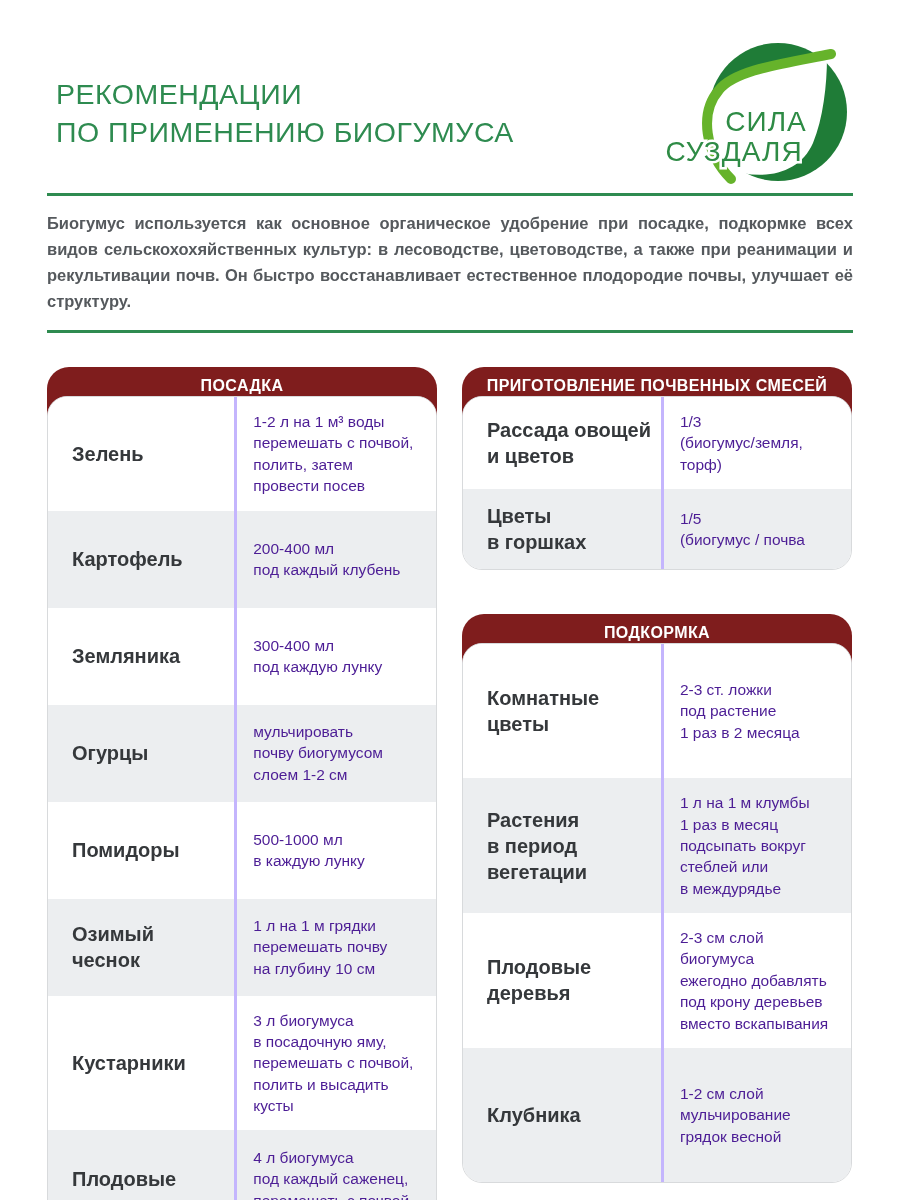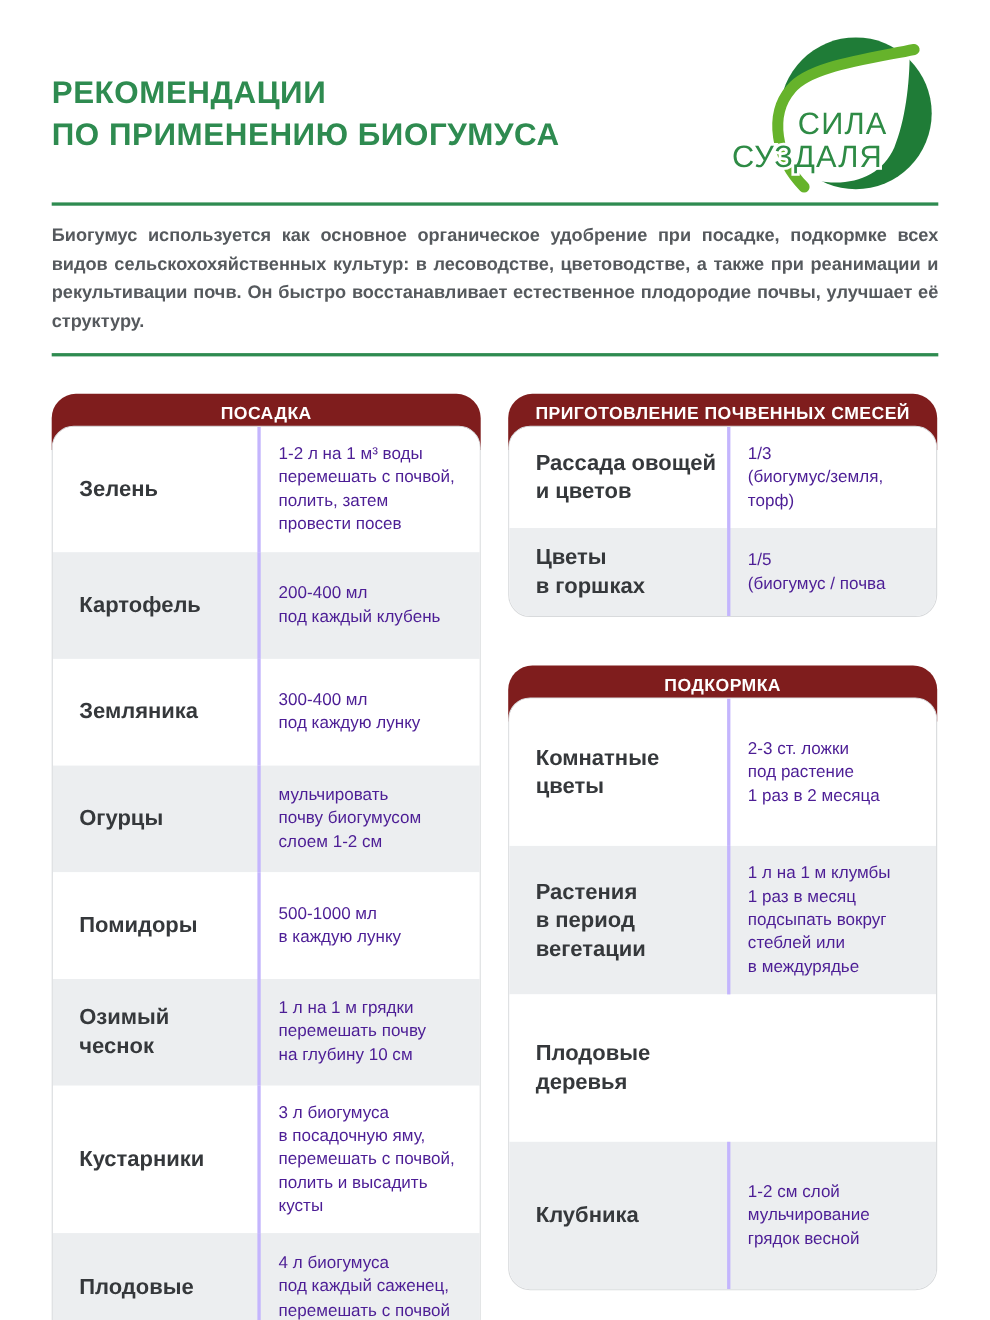--- a/index.html
+++ b/index.html
@@ -7,22 +7,22 @@
   body {
     width: 900px; height: 1200px;
     background: #ffffff;
     font-family: "Liberation Sans", "DejaVu Sans", sans-serif;
   }
   .page { position: relative; width: 900px; height: 1200px; overflow: hidden; }
 
   
   .header-row { position: relative; margin: 0 47px; }
   .title {
-    margin: 0; padding-top: 66px;
-    font-size: 28.5px; font-weight: bold;
+    margin: 9px; padding-top: 66px;
+    font-size: 28.5px; font-weight: normal;
     line-height: 38px; letter-spacing: 0.5px;
     color: #2E8B50;
     white-space: pre-line;
   }
   .logo { position: absolute; top: 26px; right: -8px; width: 230px; height: 158px; }
   .logo svg { display: block; width: 100%; height: 100%; }
   .logo text {
     font-family: "Liberation Sans", "DejaVu Sans", sans-serif;
     font-size: 28px; letter-spacing: 1px;
     fill: #2E8B45; stroke: #ffffff; stroke-width: 5px;
@@ -204,20 +204,25 @@
 вегетации</div>
               <div class="cell value">1 л на 1 м клумбы
 1 раз в месяц
 подсыпать вокруг
 стеблей или
 в междурядье</div>
             </div>
             <div class="row">
               <div class="cell name">Плодовые
 деревья</div>
+              <div class="cell value">2-3 см слой
+биогумуса
+ежегодно добавлять
+под крону деревьев
+вместо вскапывания</div>
             </div>
             <div class="row">
               <div class="cell name">Клубника</div>
               <div class="cell value">1-2 см слой
 мульчирование
 грядок весной</div>
             </div>
           </div>
       </section>
     </div>

